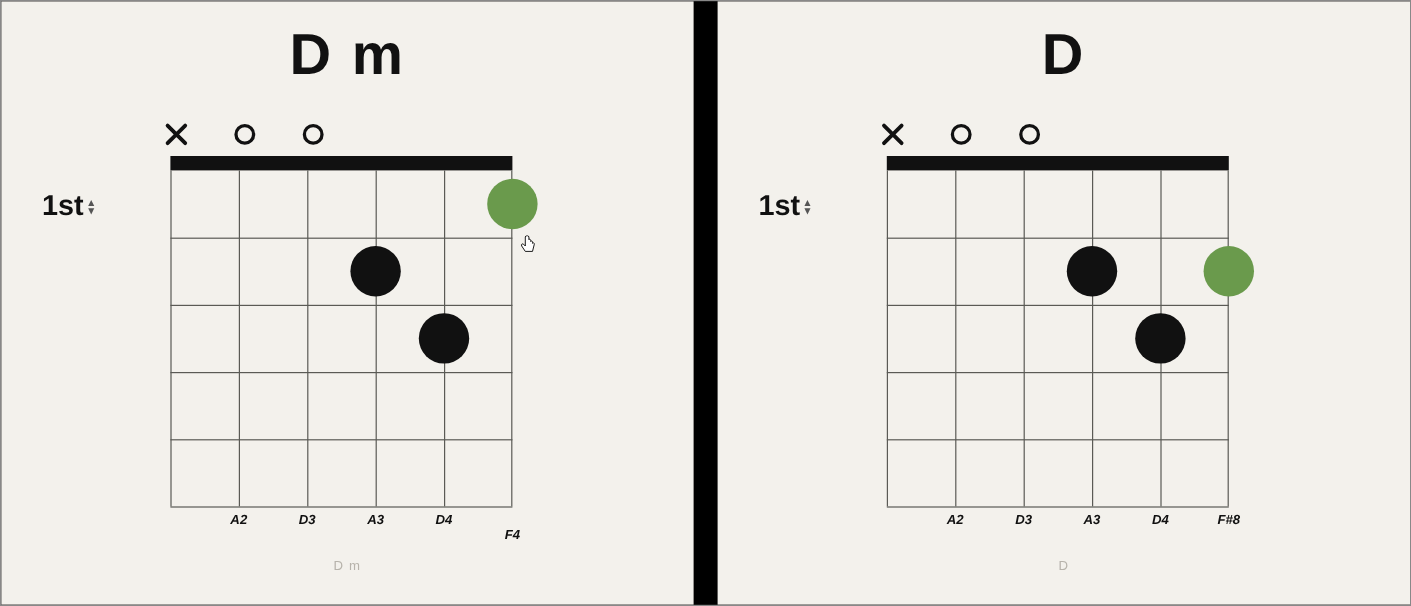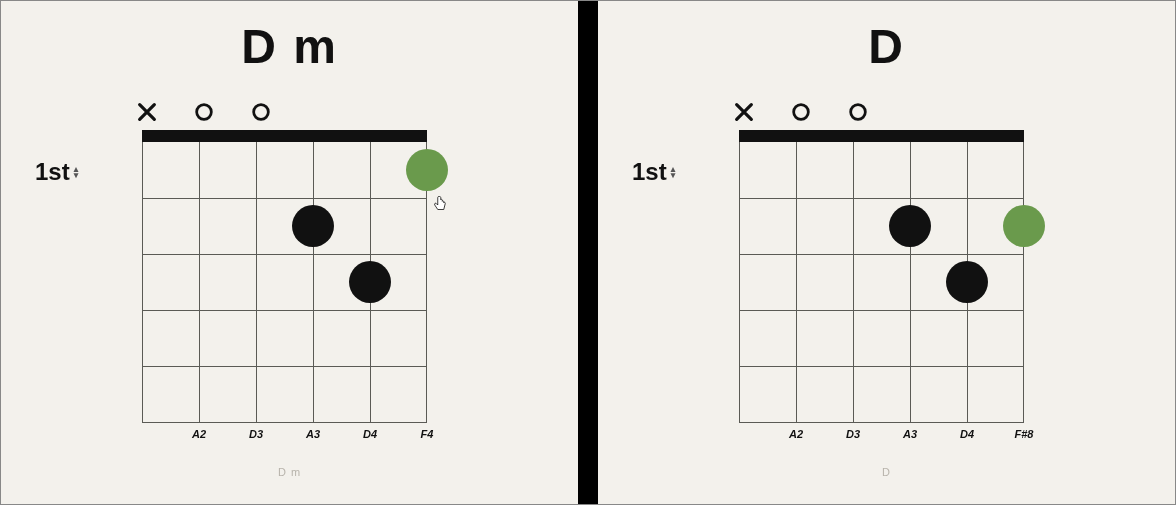--- a/index.html
+++ b/index.html
@@ -160,21 +160,21 @@
             <path d="M9 2v10l-2-2c-1-1-3 0-2 2l4 6h8l2-8c0-2-2-2-2-1v-1c0-2-2-2-2-1v-1c0-2-2-2-2-1V2c0-2-4-2-4 0z" fill="#fff" stroke="#000" stroke-width="1"></path>
           </svg>
       </span>
     </div>
 
     <div class="note-labels">
       <span class="note-label" style="left:57px;">A2</span>
       <span class="note-label" style="left:114px;">D3</span>
       <span class="note-label" style="left:171px;">A3</span>
       <span class="note-label" style="left:228px;">D4</span>
-      <span class="note-label" style="left:285px;">F4</span>
+      <span class="note-label" style="left:285px;margin-top:12px;">F4</span>
     </div>
   </div>
 
   <div class="caption">D m</div>
 </div>
 
 <div class="panel">
   <div class="chord-name">D</div>
 
   <div class="top-row" style="width:285px; position:relative;">

